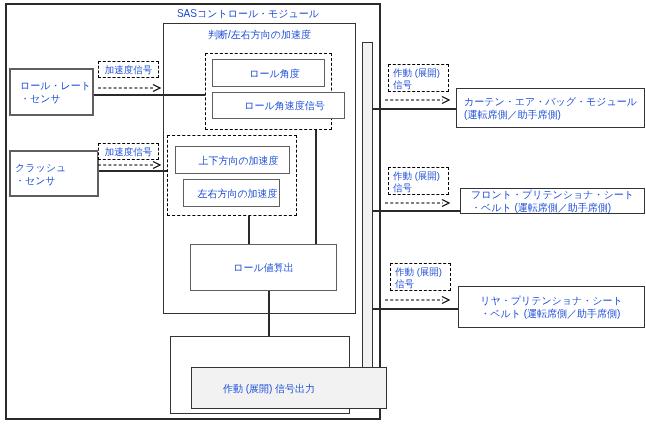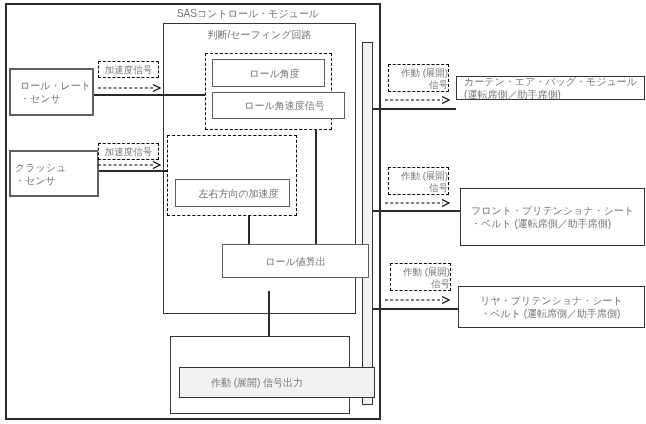--- a/index.html
+++ b/index.html
@@ -1,29 +1,29 @@
 <!DOCTYPE html>
 <html><head>
 <meta charset="utf-8">
 <style>
   html,body { margin:0; padding:0; background:#fff; }
   .stage {
     position:relative; width:646px; height:424px; background:#fff;
-    font-family:"Liberation Sans","DejaVu Sans",sans-serif; color:#737373;
+    font-family:"Liberation Sans","DejaVu Sans",sans-serif; color:#1d4ed8;
     overflow:hidden;
   }
   .box { position:absolute; box-sizing:border-box; background:#fff; }
   .b-dark  { border:2px solid #2a2a2a; }
   .b-med   { border:1.5px solid #333333; }
   .b-gray  { border:1.5px solid #5f5f5f; }
   .b-dash  { border:1.2px dashed #000; }
   .nofill  { background:transparent; }
   .fill-light { background:#f2f2f2; }
   .txt { font-size:10px; line-height:1.3; white-space:pre-line; }
-  .txt-sm { font-size:9.5px; line-height:1.25; white-space:pre-line;text-align:right; }
+  .txt-sm { font-size:9.5px; line-height:1.25; white-space:pre-line; }
   .vcenter { display:flex; align-items:center; }
   .hcenter { justify-content:center; }
   .padl { padding-left:12px;justify-content:center; }
   .hline { position:absolute; height:1.5px; background:#2a2a2a; }
   .vline { position:absolute; width:1.5px; background:#2a2a2a; }
   .arrow { position:absolute; }
   .title-abs { position:absolute; text-align:center; }
 </style>
 </head>
 <body>
@@ -38,33 +38,34 @@
   <div class="hline" style="left:372px; top:108px; width:84px;"></div>
   <div class="hline" style="left:372px; top:210px; width:88px;"></div>
   <div class="hline" style="left:372px; top:308px; width:86px;"></div>
 
   <div class="box b-dark nofill" style="left:5px; top:3px; width:376px; height:417px;"></div>
   <div class="title-abs txt" style="left:163px; top:7px; width:170px;">SASコントロール・モジュール</div>
 
   <div class="box b-med fill-light" style="left:362px; top:42px; width:11px; height:363px;"></div>
 
   <div class="box b-med nofill" style="left:163px; top:23px; width:193px; height:291px;"></div>
-  <div class="title-abs txt" style="left:163px; top:28px; width:193px;">判断/セーフィング回路</div>
+  <div class="title-abs txt" style="left:163px; top:28px; width:193px;">判断/左右方向の加速度</div>
 
   <div class="box b-dash nofill" style="left:205px; top:53px; width:127px; height:77px;"></div>
   <div class="box b-gray txt vcenter padl" style="left:212px; top:59px; width:113px; height:28px;"><span>ロール角度</span></div>
   <div class="box b-gray txt vcenter padl" style="left:212px; top:92px; width:133px; height:27px;"><span>ロール角速度信号</span></div>
 
   <div class="box b-dash nofill" style="left:167px; top:135px; width:130px; height:81px;"></div>
-  <div class="box b-gray txt vcenter padl" style="left:175px; top:179px; width:115px; height:28px;"><span>左右方向の加速度</span></div>
+  <div class="box b-gray txt vcenter padl" style="left:175px; top:146px; width:115px; height:28px;"><span>上下方向の加速度</span></div>
+  <div class="box b-gray txt vcenter padl" style="left:183px; top:179px; width:97px; height:28px;"><span>左右方向の加速度</span></div>
 
-  <div class="box b-gray txt vcenter hcenter" style="left:190px; top:244px; width:147px; height:34px;margin-left:32px;"><span>ロール値算出</span></div>
+  <div class="box b-gray txt vcenter hcenter" style="left:190px; top:244px; width:147px; height:47px;"><span>ロール値算出</span></div>
 
   <div class="box b-med nofill" style="left:170px; top:336px; width:180px; height:78px;"></div>
-  <div class="box b-med fill-light txt vcenter hcenter" style="left:179px; top:367px; width:196px; height:31px; padding-right:40px;"><span>作動 (展開) 信号出力</span></div>
+  <div class="box b-med fill-light txt vcenter hcenter" style="left:191px; top:367px; width:196px; height:42px; padding-right:40px;"><span>作動 (展開) 信号出力</span></div>
 
   <div class="box b-gray txt vcenter" style="left:9px; top:68px; width:85px; height:48px; padding-left:9px; border-width:2px;"><span>ロール・レート
 ・センサ</span></div>
   <div class="box b-gray txt vcenter" style="left:9px; top:150px; width:90px; height:47px; padding-left:4px; border-width:2px;"><span>クラッシュ
 ・センサ</span></div>
 
   <div class="box b-dash txt-sm vcenter hcenter" style="left:98px; top:61px; width:61px; height:17px;"><span>加速度信号</span></div>
   <div class="box b-dash txt-sm vcenter hcenter" style="left:98px; top:143px; width:61px; height:17px;"><span>加速度信号</span></div>
 
   <svg class="arrow" style="left:98px; top:83px;" width="66" height="10" viewBox="0 0 66 10">
@@ -89,20 +90,20 @@
     </svg>
   <svg class="arrow" style="left:385px; top:198px;" width="68" height="10" viewBox="0 0 68 10">
       <line x1="0" y1="5" x2="58" y2="5" stroke="#000" stroke-width="1.2" stroke-dasharray="3,2.2"></line>
       <path d="M57,1.5 L64,5 L57,8.5" fill="none" stroke="#000" stroke-width="1.2"></path>
     </svg>
   <svg class="arrow" style="left:385px; top:295px;" width="68" height="10" viewBox="0 0 68 10">
       <line x1="0" y1="5" x2="58" y2="5" stroke="#000" stroke-width="1.2" stroke-dasharray="3,2.2"></line>
       <path d="M57,1.5 L64,5 L57,8.5" fill="none" stroke="#000" stroke-width="1.2"></path>
     </svg>
 
-  <div class="box b-med txt vcenter hcenter" style="left:456px; top:76px; width:189px; height:24px;"><span>カーテン・エア・バッグ・モジュール
+  <div class="box b-med txt vcenter hcenter" style="left:456px; top:88px; width:189px; height:40px;"><span>カーテン・エア・バッグ・モジュール
 (運転席側／助手席側)</span></div>
-  <div class="box b-med txt vcenter hcenter" style="left:460px; top:188px; width:185px; height:58px;"><span>フロント・プリテンショナ・シート
+  <div class="box b-med txt vcenter hcenter" style="left:460px; top:188px; width:185px; height:26px;"><span>フロント・プリテンショナ・シート
 ・ベルト (運転席側／助手席側)</span></div>
   <div class="box b-med txt vcenter hcenter" style="left:458px; top:286px; width:187px; height:42px;"><span>リヤ・プリテンショナ・シート
 ・ベルト (運転席側／助手席側)</span></div>
 
 </div>
 
 </body></html>

